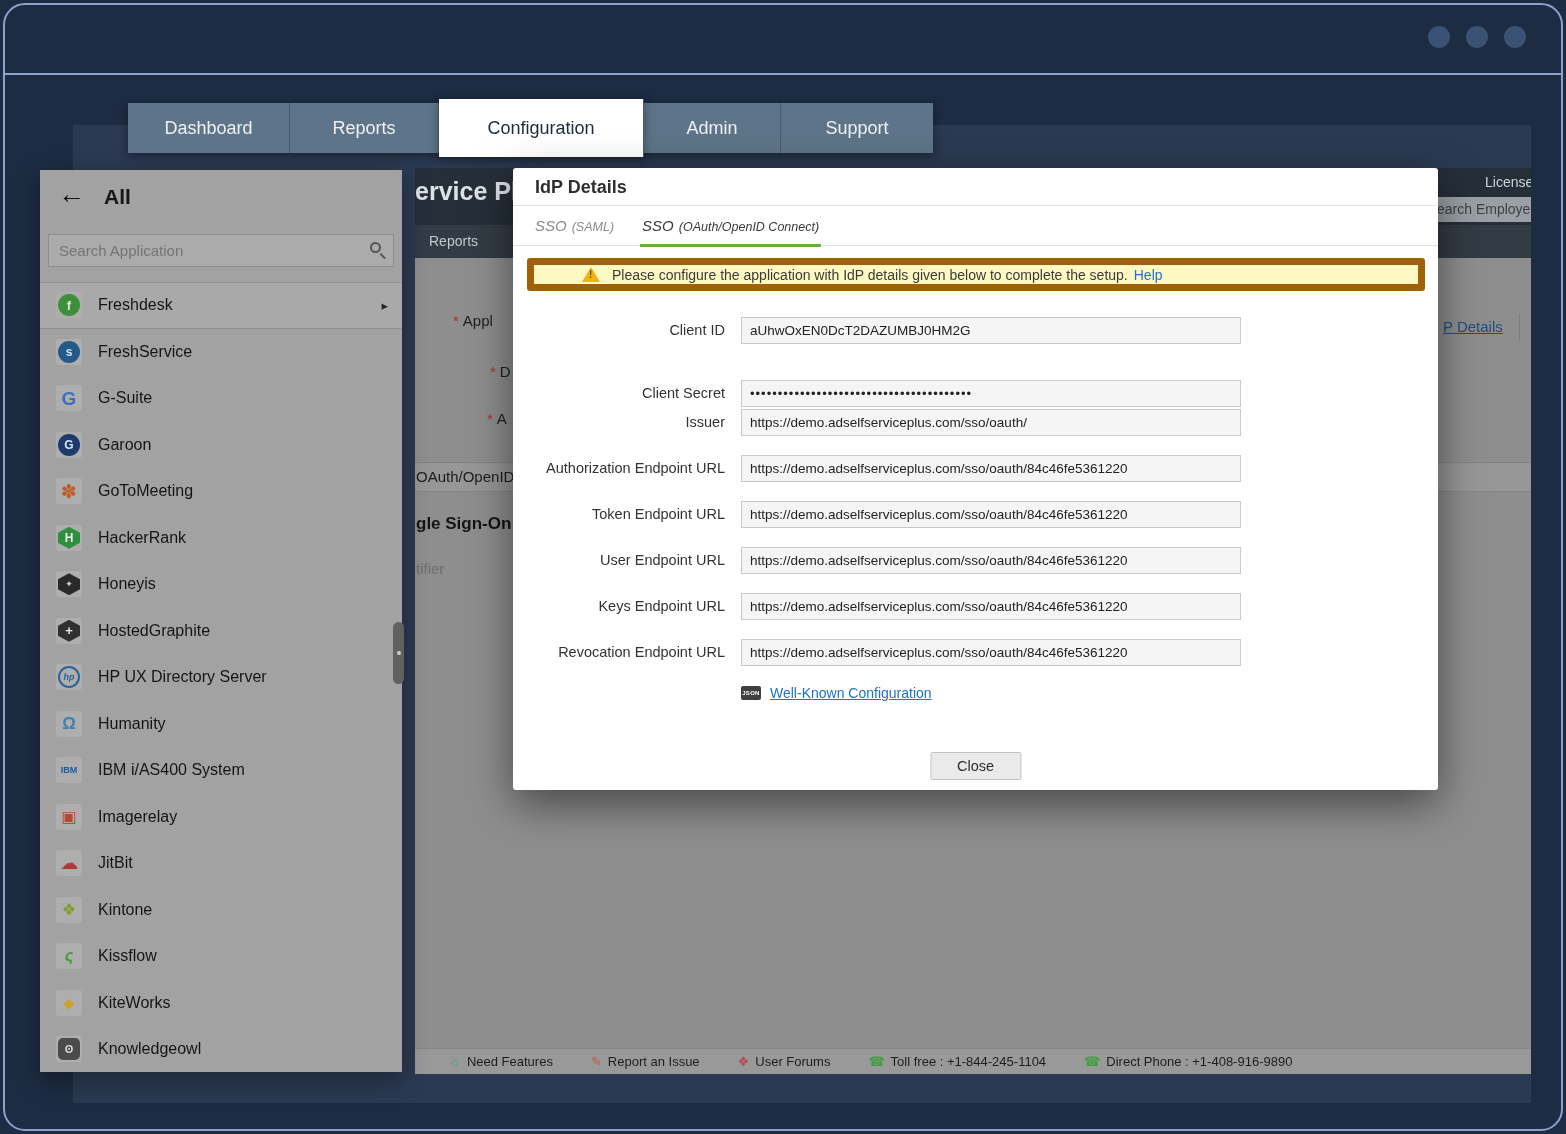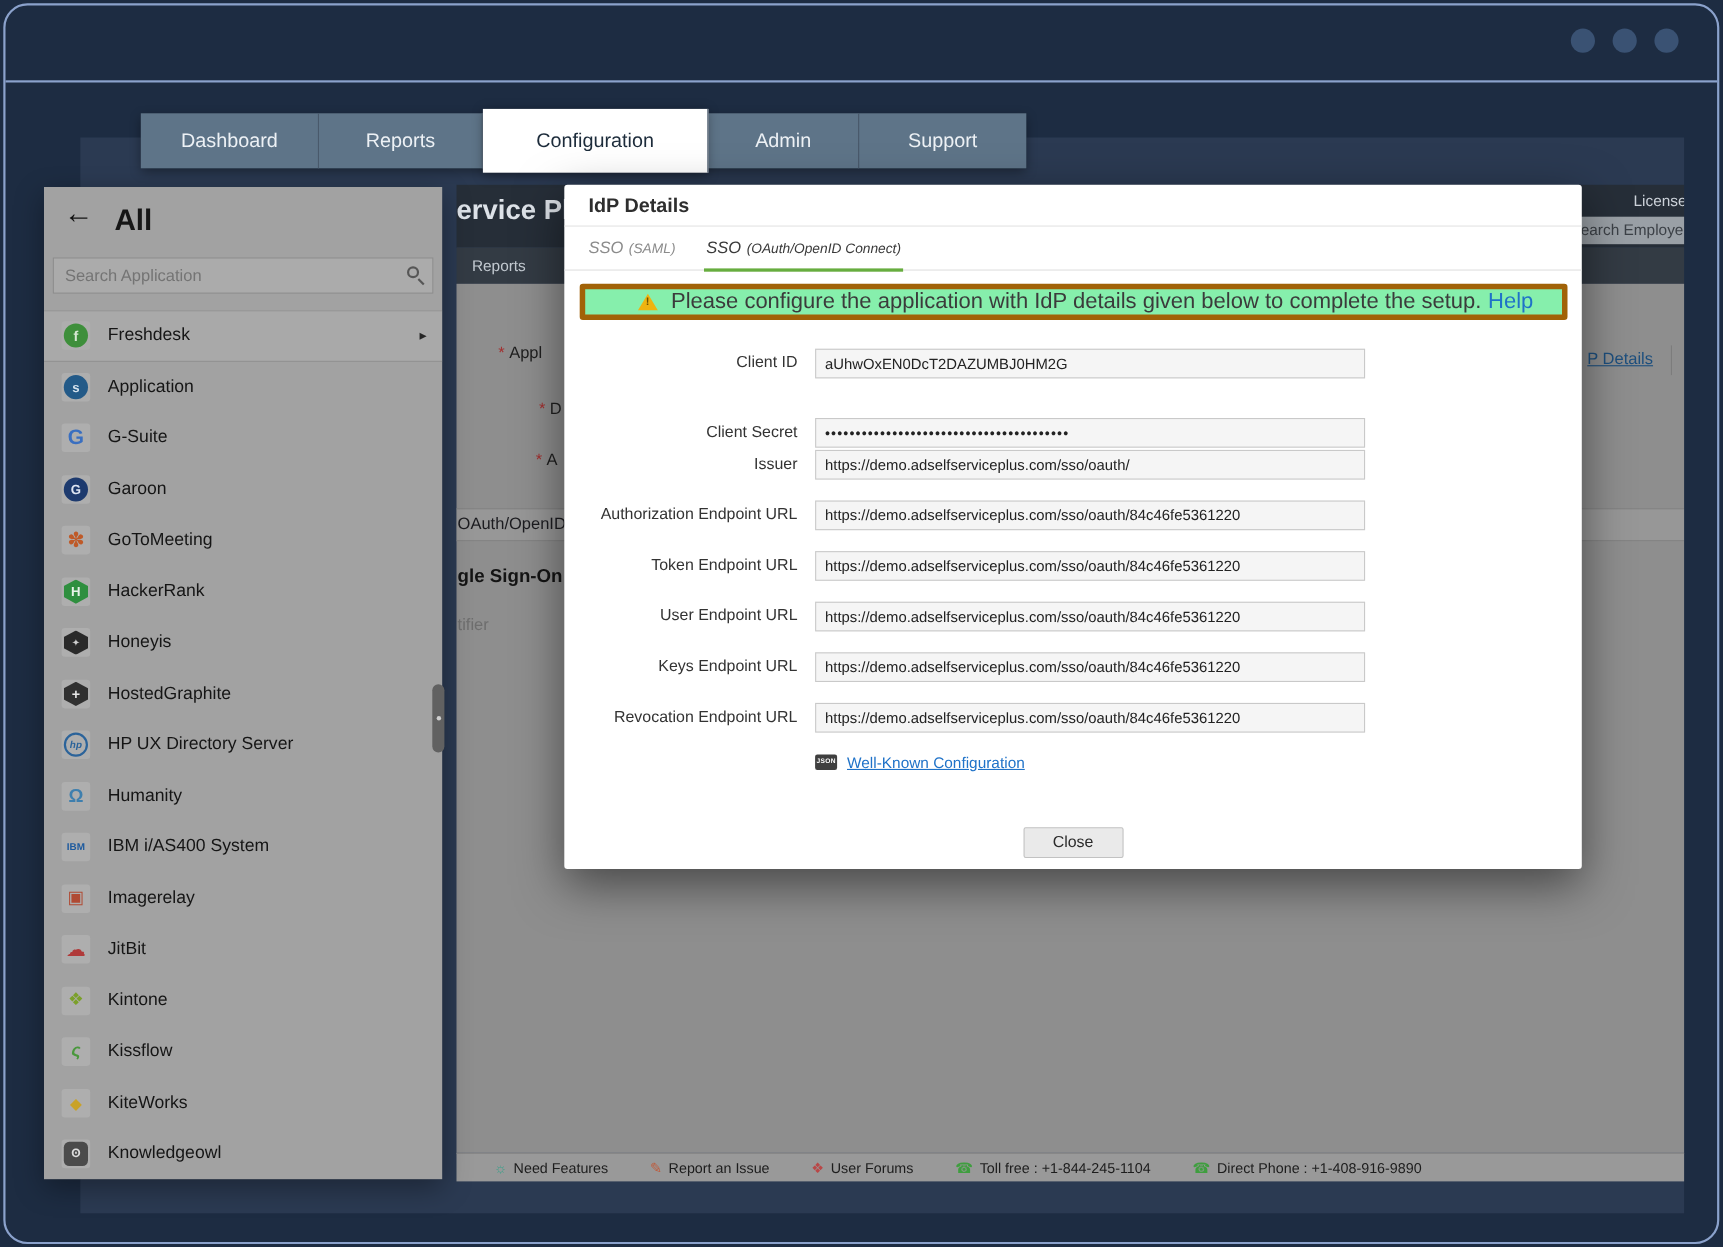--- a/index.html
+++ b/index.html
@@ -49,21 +49,21 @@
   .nav-tabs { position:absolute; left:128px; top:103px; height:50px; display:flex; background:#24313f; z-index:6; box-shadow:0 3px 10px rgba(0,0,0,.4); }
   .nav-tab { text-align:center; line-height:50px; font-size:18px; color:#edf1f5; background:#5e7488; border-right:1px solid #49596b; cursor:pointer; }
   .nav-tab:nth-child(1){ width:162px; } .nav-tab:nth-child(2){ width:149px; }
   .nav-tab:nth-child(3){ width:205px;text-align:center; } .nav-tab:nth-child(4){ width:137px; }
   .nav-tab:nth-child(5){ width:152px; border-right:none; }
   .nav-tab.active { background:#fff; color:#1d2c3b; position:relative; top:-4px; height:58px; line-height:58px; box-shadow:0 2px 10px rgba(0,0,0,.35); }
 
   
   .sidebar { position:absolute; left:40px; top:170px; width:362px; height:902px; background:#a2a2a2; z-index:4; box-shadow:0 8px 24px rgba(0,0,0,.35); }
   .sb-back { position:absolute; left:18px; top:8px; font-size:27px; color:#111; line-height:1.2; cursor:pointer; }
-  .sb-title { position:absolute; left:64px; top:15px; font-size:27px; font-weight:bold; color:#161616; }
+  .sb-title { position:absolute; left:64px; top:15px; font-size:21px; font-weight:bold; color:#161616; }
   .sb-search { position:absolute; left:8px; top:64px; width:346px; height:33px; background:#ababab; border:1px solid #8d8d8d;text-decoration:underline; }
   .sb-search input { width:100%; height:100%; border:none; background:transparent; outline:none; padding:0 34px 0 10px; font-size:15px; color:#333; font-family:inherit; }
   .sb-search input::placeholder { color:#747474; opacity:1; }
   .mag-icon { position:absolute; right:12px; top:7px; width:11px; height:11px; border:2px solid #565656; border-radius:50%; }
   .mag-icon::after { content:""; position:absolute; left:9px; top:9px; width:7px; height:2px; background:#565656; transform:rotate(45deg); transform-origin:0 0; }
   .sb-list { position:absolute; left:0; right:0; top:112px; bottom:0; overflow:hidden; }
   .sb-row { height:46.5px; display:flex; align-items:center; padding:0 14px 0 16px; cursor:pointer; }
   .sb-row.first { background:#a9a9a9; border-top:1px solid #919191; border-bottom:1px solid #919191; }
   .tilebox { width:26px; height:26px; background:#aeaeae; border-radius:3px; display:flex; align-items:center; justify-content:center; margin-right:16px; flex:none; }
   .tile { width:22px; height:22px; display:flex; align-items:center; justify-content:center; font-size:13px; line-height:1; }
@@ -74,21 +74,21 @@
 
   
   .modal { position:absolute; left:513px; top:168px; width:925px; height:622px; background:#fff; border-radius:3px; z-index:8; box-shadow:0 14px 44px rgba(0,0,0,.5); }
   .m-title { position:absolute; left:0; right:0; top:0; height:38px; line-height:38px; padding-left:22px; font-size:18px; font-weight:bold; color:#2e2e2e; border-bottom:1px solid #e3e3e3; }
   .m-tabs { position:absolute; left:0; right:0; top:38px; height:40px; border-bottom:1px solid #e0e0e0; display:flex; align-items:flex-end; padding-left:20px; }
   .m-tab { display:flex; align-items:baseline; gap:5px; padding:0 2px 11px 2px; margin-right:24px; color:#8b8b8b; cursor:pointer; position:relative;font-style:italic; }
   .m-tab .main { font-size:15px; }
   .m-tab .sub { font-size:12.5px; }
   .m-tab.active { color:#3a3a3a; }
   .m-tab.active::after { content:""; position:absolute; left:0; right:0; bottom:-2px; height:3px; background:#67ad3f; }
-  .m-banner { position:absolute; left:14px; right:13px; top:90px; height:33px; background:#86efac; border:5px solid #a16207; border-radius:3px; display:flex; align-items:center; font-size:20px; color:#3b3b3b; }
+  .m-banner { position:absolute; left:14px; right:13px; top:90px; height:33px; background:#fef9c3; border:7px solid #a16207; border-radius:3px; display:flex; align-items:center; font-size:14px; color:#3b3b3b; }
   .warn-tri { width:0; height:0; border-left:9px solid transparent; border-right:9px solid transparent; border-bottom:15px solid #efb310; position:relative; margin:0 12px 0 48px; flex:none; }
   .warn-tri::after { content:"!"; position:absolute; left:-2px; top:2px; width:4px; font-size:10px; font-weight:bold; color:#6e5300; }
   .m-banner .help-link { color:#1f72c8; margin-left:6px; cursor:pointer; }
   .fr { position:absolute; left:0; width:100%; height:27px; }
   .fr0{top:149px;} .fr1{top:195px;margin-top:17px;} .fr2{top:241px;} .fr3{top:287px;}
   .fr4{top:333px;} .fr5{top:379px;} .fr6{top:425px;} .fr7{top:471px;}
   .fr-label { position:absolute; left:0; width:212px; text-align:right; line-height:27px; font-size:14.5px; color:#333; white-space:nowrap; }
   .fr-input { position:absolute; left:228px; width:500px; height:27px; background:#f5f5f5; border:1px solid #c9c9c9; padding:0 8px; font-size:13.5px; color:#222; font-family:inherit; white-space:nowrap; overflow:hidden; outline:none; }
   .fr-input.secret { letter-spacing:1px; font-size:13px; }
   .m-wellknown { position:absolute; left:228px; top:517px; display:flex; align-items:center; gap:9px; }
@@ -173,21 +173,21 @@
       <span class="tilebox">
           <span class="tile" style="background:#3e8f3b;color:#d6e8d2;border-radius:50%;font-weight:bold;font-size:13px">f</span>
         </span>
       <span class="sb-label">Freshdesk</span>
       <span class="sb-arrow">▸</span>
     </div>
     <div class="sb-row">
       <span class="tilebox">
           <span class="tile" style="background:#235a88;color:#d6e3ee;border-radius:50%;font-weight:bold;font-size:12px">s</span>
         </span>
-      <span class="sb-label">Application</span>
+      <span class="sb-label">FreshService</span>
     </div>
     <div class="sb-row">
       <span class="tilebox">
           <span class="tile" style="color:#3a6fc0;font-weight:bold;font-size:19px">G</span>
         </span>
       <span class="sb-label">G-Suite</span>
     </div>
     <div class="sb-row">
       <span class="tilebox">
           <span class="tile" style="background:#1d3a6e;color:#dde4f2;border-radius:50%;font-weight:bold;font-size:12px">G</span>

